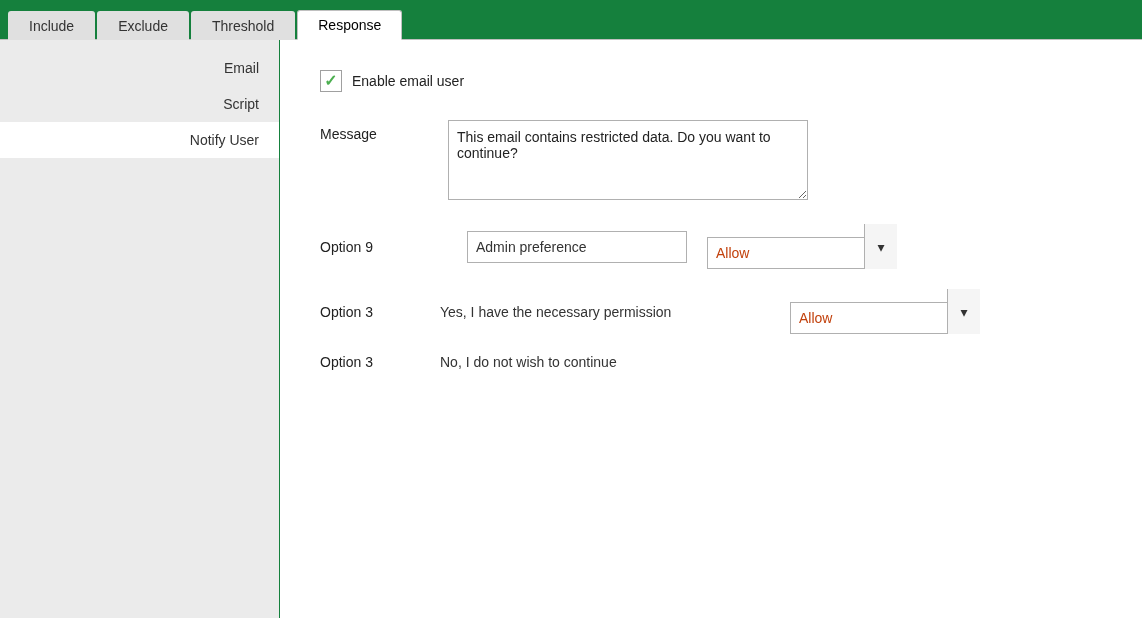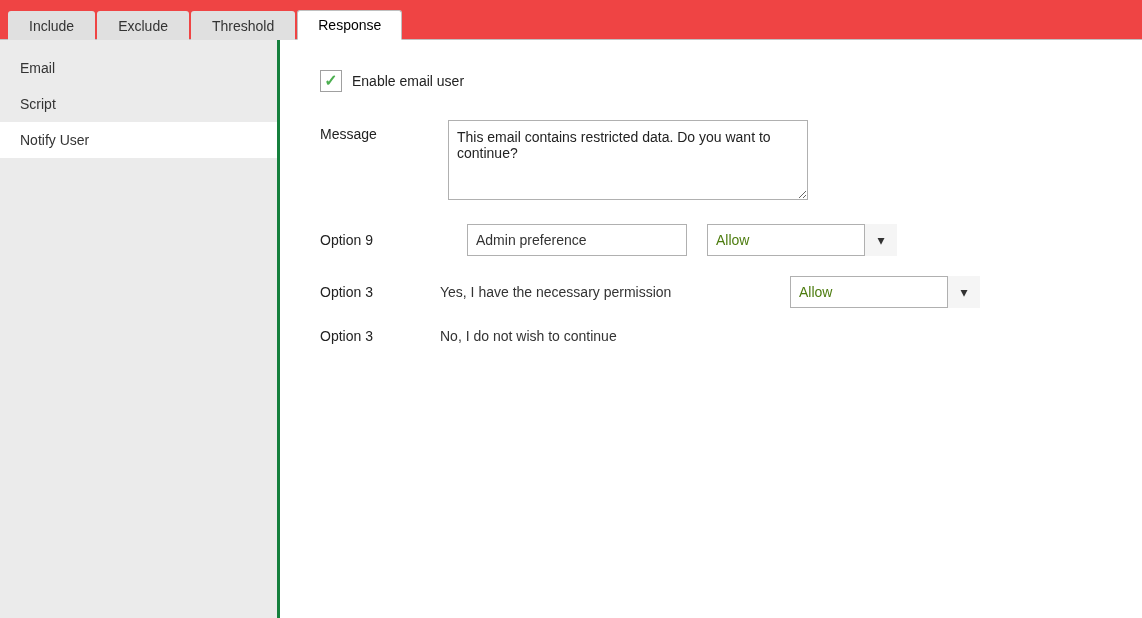--- a/index.html
+++ b/index.html
@@ -12,21 +12,21 @@
 
     body {
       background: #f0f0f0;
       width: 1142px;
       height: 618px;
       overflow: hidden;
     }
 
     .tabs-bar {
       display: flex;
-      background: #ef4444;
+      background: #15803d;
       border-bottom: 1px solid #c0c0c0;
       height: 40px;
       align-items: flex-end;
       padding-left: 8px;
     }
 
     .tab {
       padding: 6px 20px;
       cursor: pointer;
       background: #e0e0e0;
@@ -51,22 +51,23 @@
     .main-content {
       display: flex;
       height: calc(618px - 40px);
       background: #ffffff;
     }
 
     .sidebar {
       width: 280px;
       background: #ebebeb;
       padding: 10px 0;
-      border-right: 3px solid #15803d;
+      border-right: 1px solid #15803d;
       flex-shrink: 0;
+      text-align: right;
     }
 
     .sidebar-item {
       padding: 10px 20px;
       cursor: pointer;
       color: #333;
     }
 
     .sidebar-item.active {
       background: #ffffff;
@@ -163,24 +164,25 @@
       margin-left: 20px;
     }
 
     .action-select {
       width: 190px;
       height: 32px;
       border: 1px solid #b0b0b0;
       background: #fff;
       padding: 4px 8px;
       font-size: 14px;
-      color: #4d7c0f;
+      color: #c2410c;
       appearance: none;
       -webkit-appearance: none;
       cursor: pointer;
+      margin-top: 13px;
     }
 
     .select-wrapper {
       position: relative;
       display: inline-flex;
       align-items: center;
     }
 
     .select-wrapper::after {
       content: '▾';

